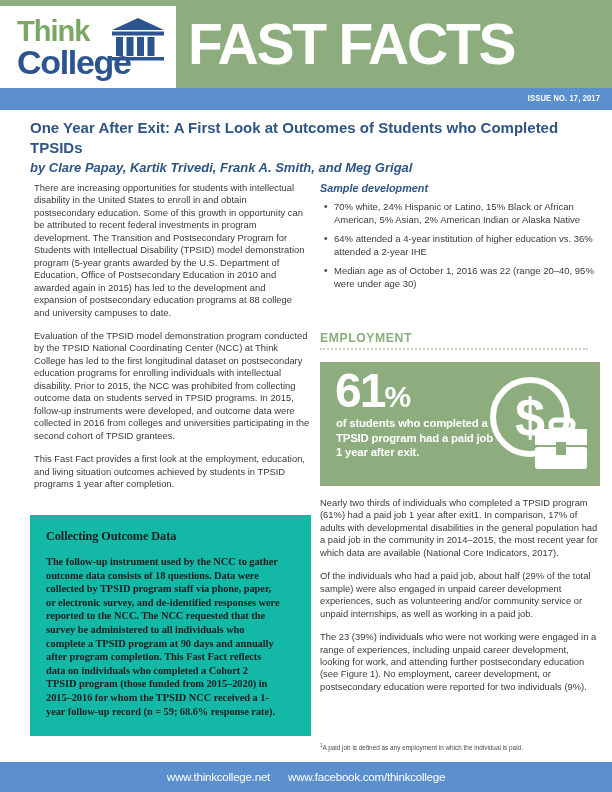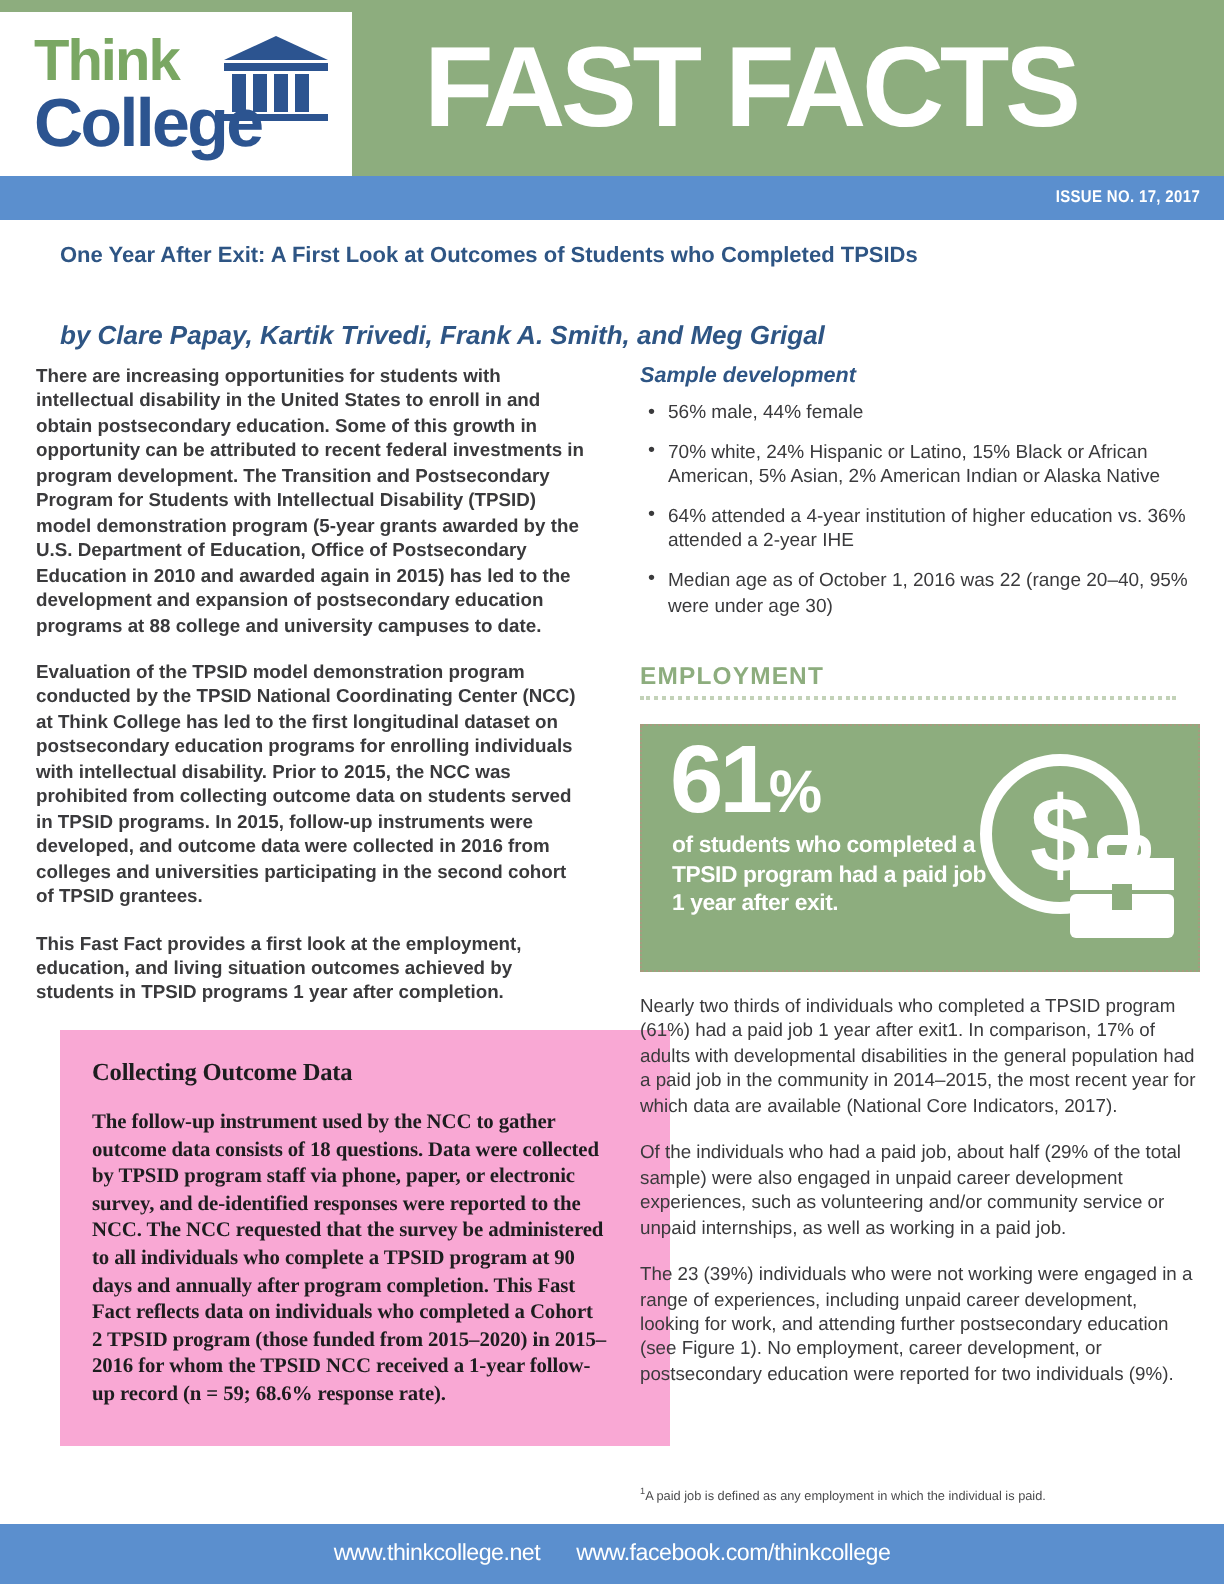--- a/index.html
+++ b/index.html
@@ -58,21 +58,20 @@
   }
   .fastfacts {
     position: absolute;
     left: 188px; top: 8px;
     font-size: 57px;
     font-weight: bold;
     color: #ffffff;
     letter-spacing: -2.2px;
     font-family: "Liberation Sans", sans-serif;
     line-height: 72px;
-    margin-left: 24px;
   }
   .issuebar {
     position: absolute;
     left: 0; top: 88px;
     width: 612px; height: 22px;
     background: #5b8fce;
   }
   .issuebar-text {
     position: absolute;
     right: 12px; top: 5px;
@@ -83,65 +82,64 @@
     font-family: "Liberation Sans", sans-serif;
     transform: scaleX(0.88);
     transform-origin: right center;
   }
 
   
   .title {
     position: absolute;
     left: 30px; top: 118px;
     width: 540px;
-    font-size: 11px;
+    font-size: 15px;
     font-weight: bold;
     color: #2e5584;
     line-height: 20px;
     font-family: "Liberation Sans", sans-serif;
   }
   .byline {
     position: absolute;
     left: 30px; top: 160px;
     width: 540px;
     font-size: 13px;
     font-style: italic;
     font-weight: bold;
     color: #2e5584;
     font-family: "Liberation Sans", sans-serif;
   }
 
   
   .col-left {
     position: absolute;
-    left: 18px; top: 182px;
+    left: 34px; top: 182px;
     width: 276px;
-    font-weight: bold;
   }
   .col-right {
     position: absolute;
     left: 320px; top: 182px;
     width: 280px;
   }
   p.body {
     margin: 0 0 11px 0;
     font-size: 9.4px;
     line-height: 12.45px;
     color: #3a3a3c;
     font-family: "Liberation Sans", sans-serif;
     text-align: left;
   }
 
   
   .outcome-box {
     position: absolute;
     left: 30px; top: 515px;
-    width: 305px;
+    width: 281px;
     box-sizing: border-box;
-    background: #f9a8d4;
+    background: #14b8a6;
     padding: 14px 31px 18px 16px;
   }
   .outcome-title {
     font-family: "Liberation Serif", serif;
     font-size: 12.3px;
     font-weight: bold;
     color: #1d1d1f;
     margin: 0 0 11px 0;
     letter-spacing: -0.1px;
   }
@@ -311,21 +309,20 @@
 </div>
 
 <div class="outcome-box">
   <div class="outcome-title">Collecting Outcome Data</div>
   <div class="outcome-body">The follow-up instrument used by the NCC to gather outcome data consists of 18 questions. Data were collected by TPSID program staff via phone, paper, or electronic survey, and de-identified responses were reported to the NCC. The NCC requested that the survey be administered to all individuals who complete a TPSID program at 90 days and annually after program completion. This Fast Fact reflects data on individuals who completed a Cohort 2 TPSID program (those funded from 2015–2020) in 2015–2016 for whom the TPSID NCC received a 1-year follow-up record (n = 59; 68.6% response rate).</div>
 </div>
 
 <div class="col-right">
   <div class="sd-title">Sample development</div>
   <ul class="bullets">
-    <li>56% male, 44% female</li>
     <li>70% white, 24% Hispanic or Latino, 15% Black or African American, 5% Asian, 2% American Indian or Alaska Native</li>
     <li>64% attended a 4-year institution of higher education vs. 36% attended a 2-year IHE</li>
     <li>Median age as of October 1, 2016 was 22 (range 20–40, 95% were under age 30)</li>
   </ul>
 </div>
 
 <div class="sec-header">
   <div class="sec-header-text">EMPLOYMENT</div>
   <div class="sec-header-rule"></div>
 </div>

